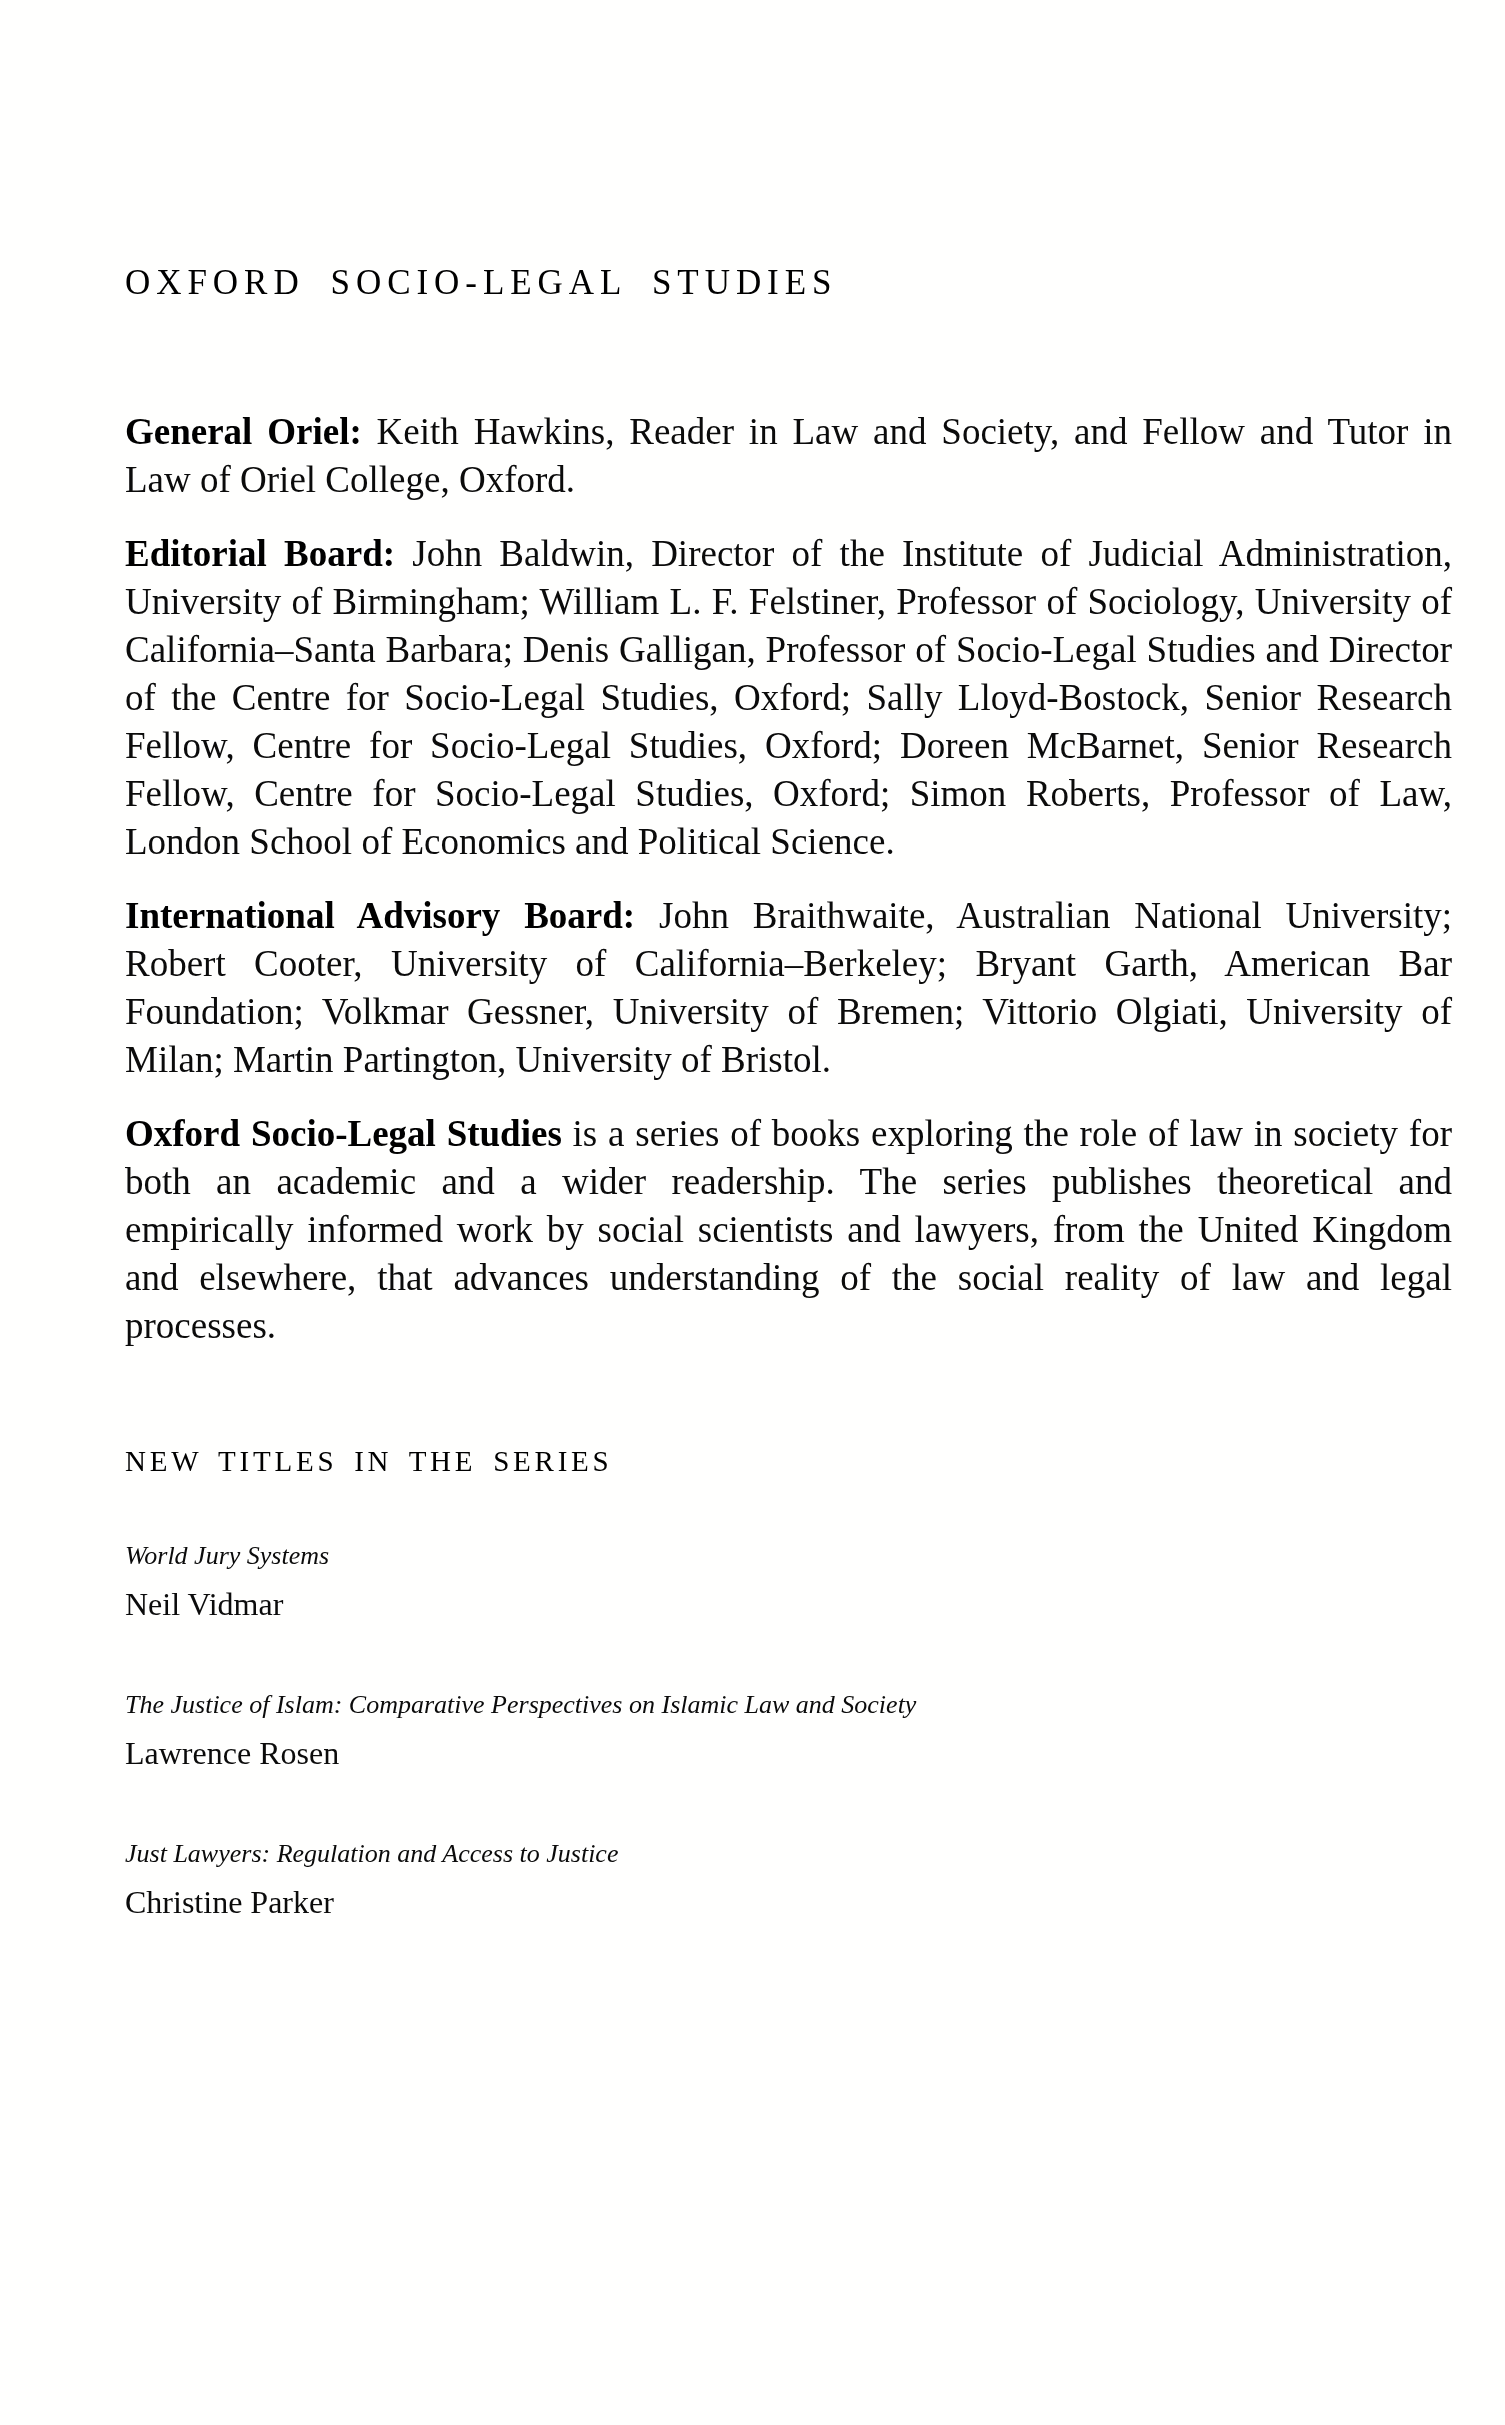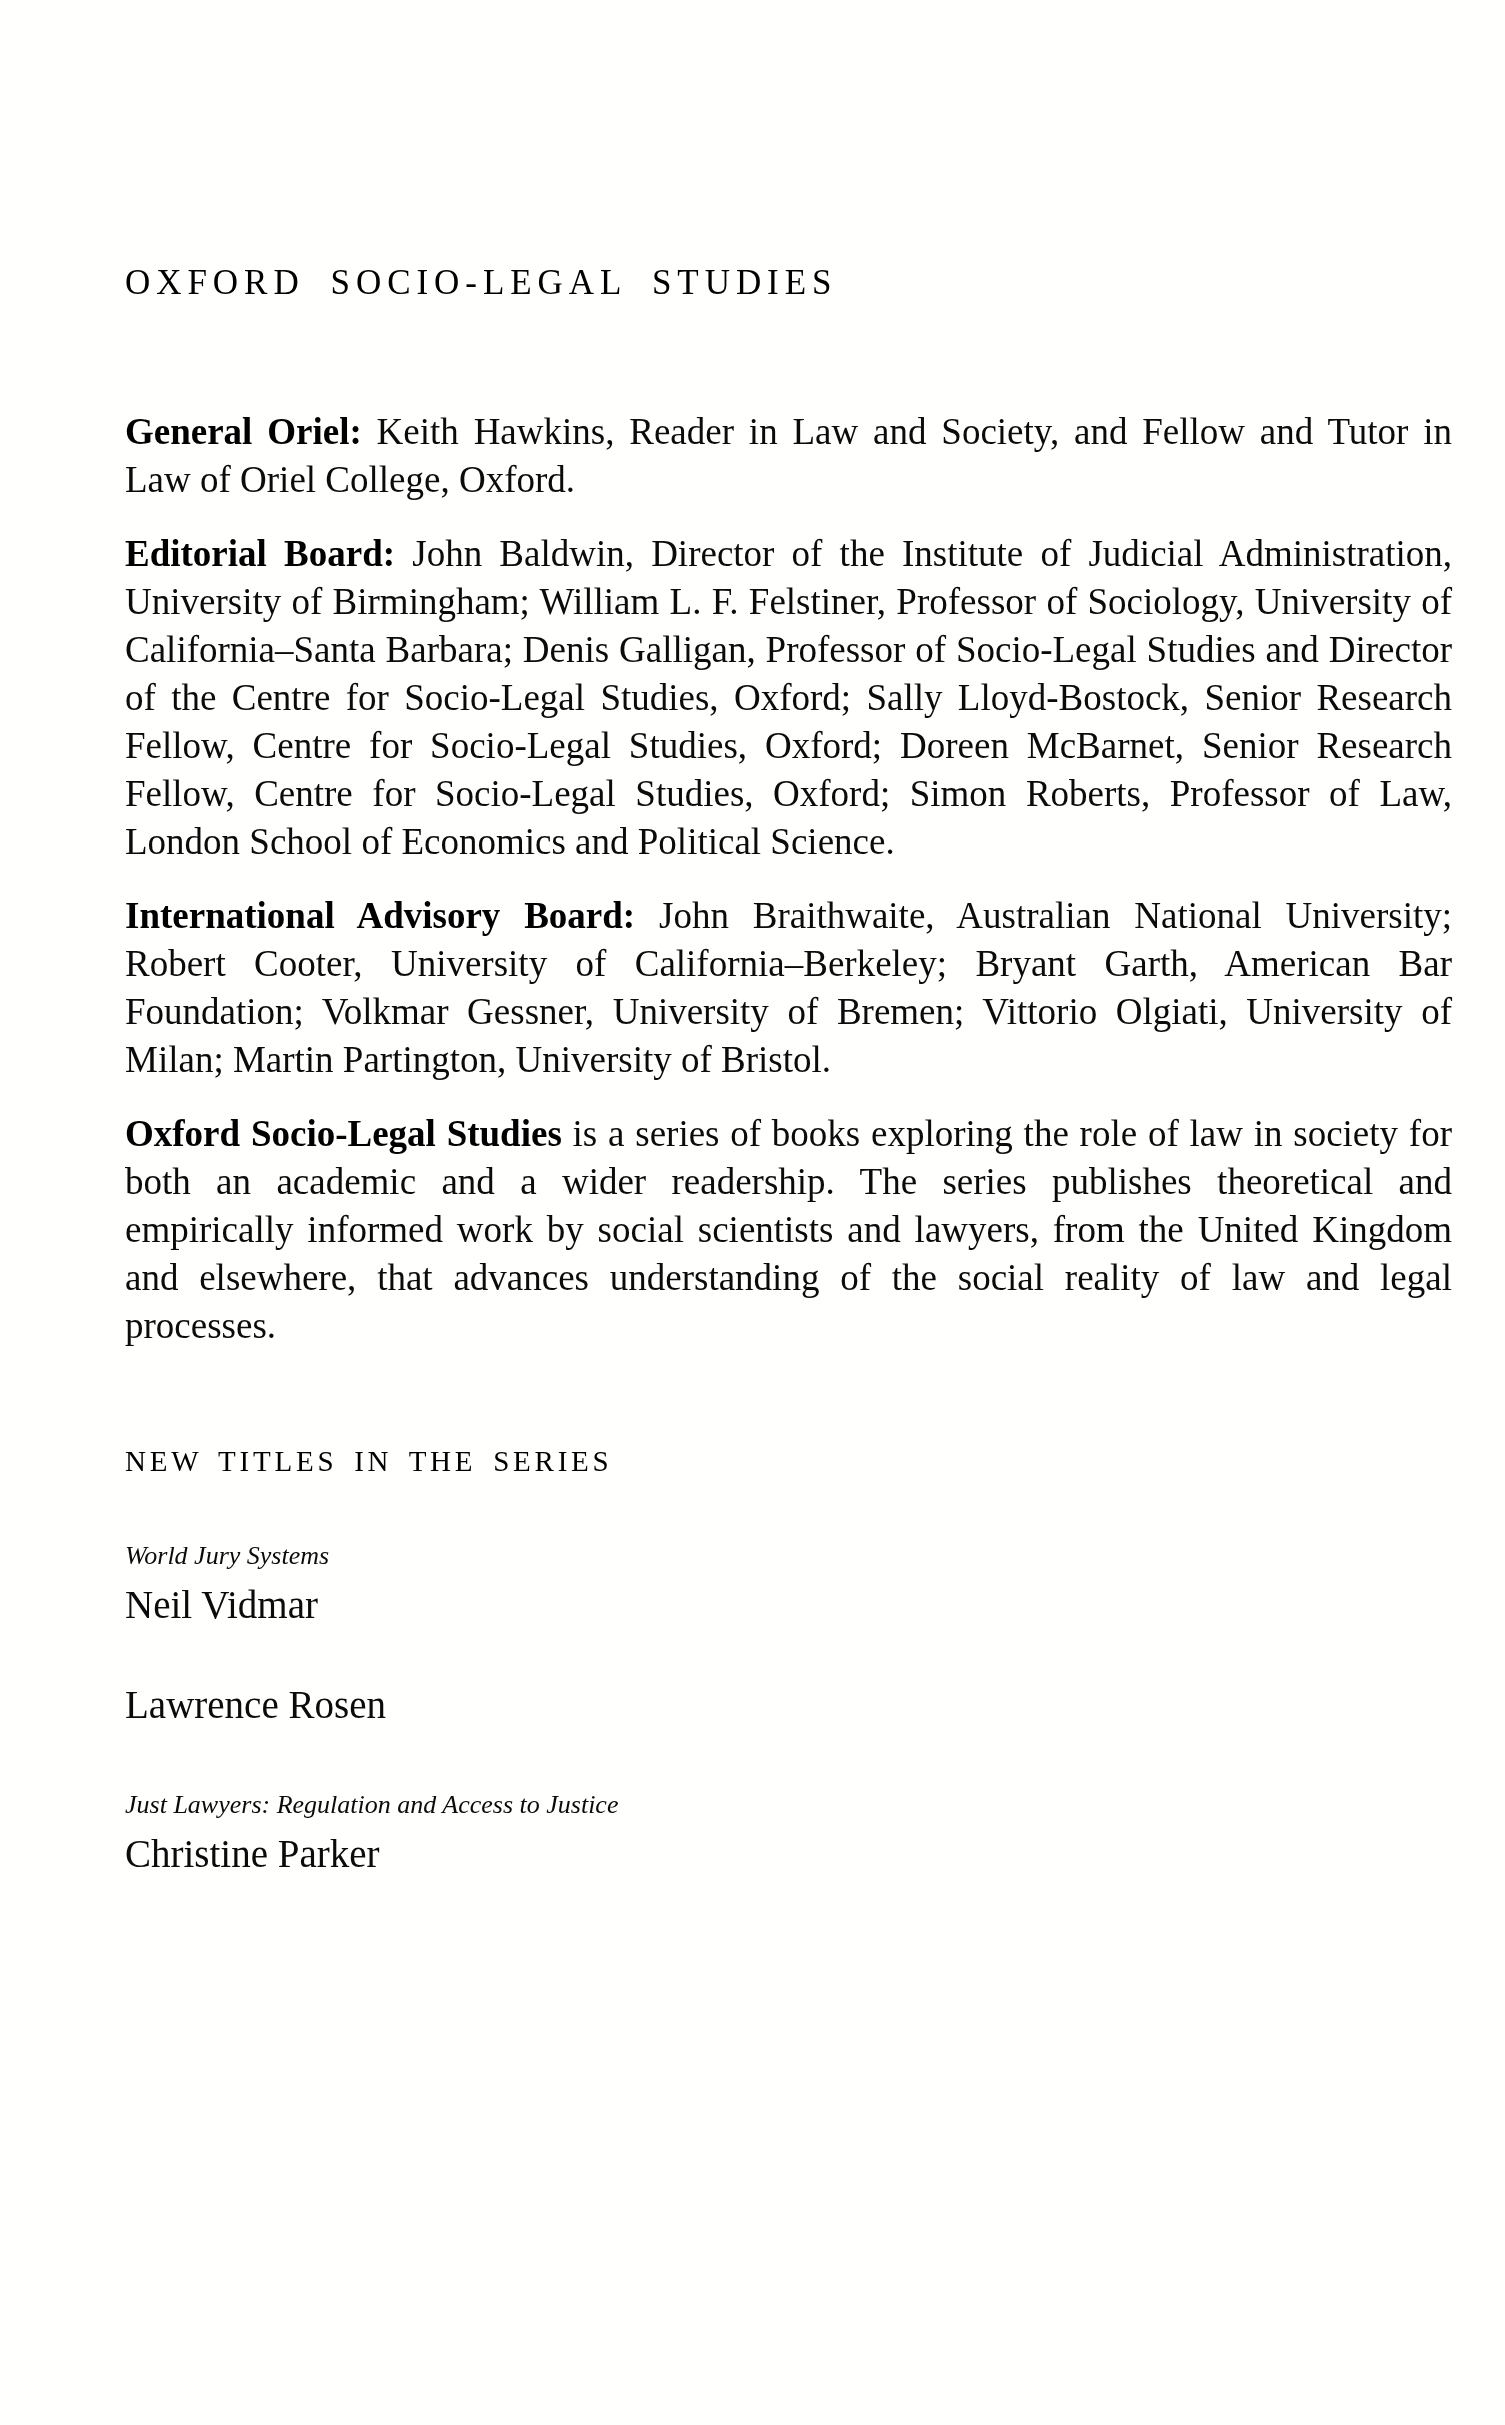--- a/index.html
+++ b/index.html
@@ -51,21 +51,21 @@
     margin: 0 0 51px 0;
   }
   .book-title {
     font-style: italic;
     font-size: 26px;
     line-height: 49px;
     color: #0b0b0b;
   }
   .book-author {
     font-style: normal;
-    font-size: 39px;
+    font-size: 32px;
     line-height: 49px;
     color: #0b0b0b;
   }
 </style>
 </head>
 <body>
 
 <div class="page">
 
   <h1 class="series-heading">OXFORD SOCIO-LEGAL STUDIES</h1>
@@ -81,20 +81,21 @@
   <h2 class="new-titles-heading">NEW TITLES IN THE SERIES</h2>
 
   <div class="book-list">
 
     <div class="book-entry">
       <div class="book-title">World Jury Systems</div>
       <div class="book-author">Neil Vidmar</div>
     </div>
 
     <div class="book-entry">
+      <div class="book-title">The Justice of Islam: Comparative Perspectives on Islamic Law and Society</div>
       <div class="book-author">Lawrence Rosen</div>
     </div>
 
     <div class="book-entry">
       <div class="book-title">Just Lawyers: Regulation and Access to Justice</div>
       <div class="book-author">Christine Parker</div>
     </div>
 
   </div>
 

